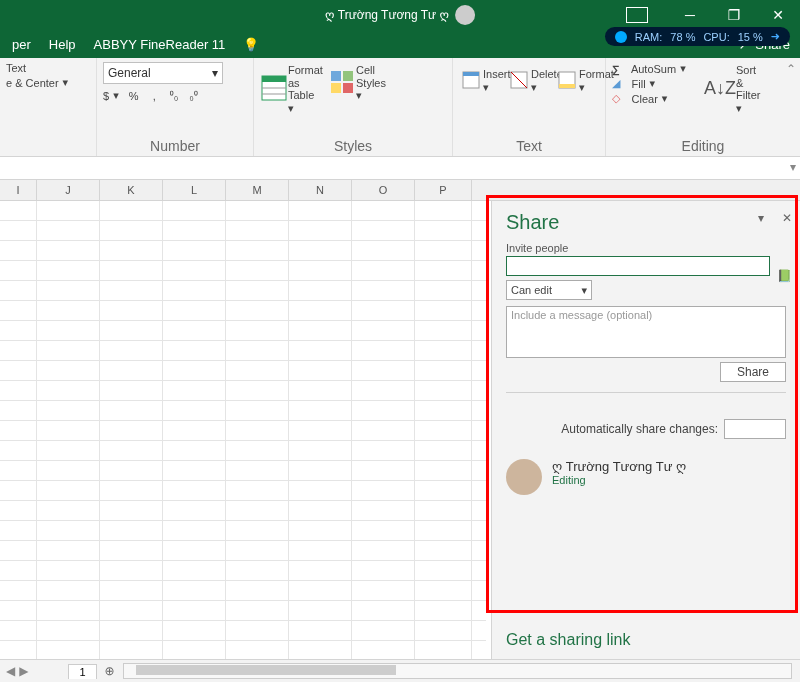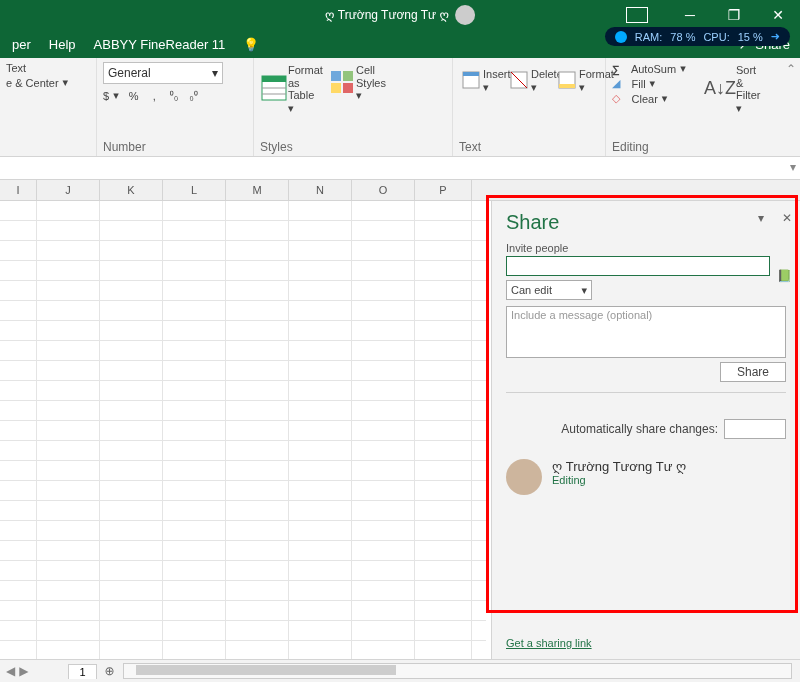--- a/index.html
+++ b/index.html
@@ -10,21 +10,21 @@
 .titlebar .right{position:absolute;right:0;display:flex;align-items:center;height:100%}
 .winbtn{width:44px;height:30px;display:flex;align-items:center;justify-content:center;color:#fff;font-size:14px}
 .badge{width:20px;height:14px;border:1px solid #fff;margin-right:20px}
 .tabbar{height:28px;background:#0e6636;color:#fff;display:flex;align-items:center;gap:18px;padding:0 12px;font-size:13px;position:relative}
 .tabbar .right{position:absolute;right:10px;display:flex;align-items:center;gap:6px}
 .sysmon{position:absolute;right:10px;top:-3px;background:#001a33;color:#9bd0ff;border-radius:12px;padding:3px 10px;font-size:11px;display:flex;gap:8px;align-items:center}
 .sysmon .dot{width:12px;height:12px;border-radius:50%;background:#0af}
 .ribbon{height:98px;background:#f3f3f3;border-bottom:1px solid #d4d4d4;display:flex;position:relative}
 .group{border-right:1px solid #e0e0e0;display:flex;flex-direction:column;justify-content:space-between;padding:4px 6px 0}
 .group .tools{display:flex;align-items:flex-start;gap:6px;flex:1}
-.group .label{font-size:12px;color:#6a6a6a;padding:2px 0}
+.group .label{text-align:center;font-size:14px;color:#6a6a6a;padding:2px 0}
 .bigbtn{display:flex;align-items:center;width:62px;font-size:11px;color:#444;text-align:left;line-height:1.15;padding-top:2px}
 .bigbtn .ic{width:32px;height:32px;margin-bottom:2px;display:flex;align-items:center;justify-content:center}
 .medstack{display:flex;flex-direction:column;gap:2px}
 .medrow{display:flex;align-items:center;gap:4px;font-size:11px;color:#444}
 .combo{border:1px solid #c0c0c0;background:#fff;height:20px;display:flex;align-items:center;padding:0 4px;font-size:12px;color:#333;width:110px;justify-content:space-between}
 .fbar{position:absolute;right:4px;top:4px;color:#888}
 .formulabar{height:22px;border-bottom:1px solid #d4d4d4;background:#fff;position:relative}
 .formulabar .dd{position:absolute;right:4px;top:3px;color:#888}
 .colhdr{height:20px;background:#f0f0f0;border-bottom:1px solid #d4d4d4;display:flex}
 .ch{border-right:1px solid #d4d4d4;text-align:center;font-size:11px;color:#555;line-height:20px}
@@ -42,21 +42,21 @@
 .sharepane .perm{margin:0 14px 6px;border:1px solid #ababab;background:#fff;height:18px;width:76px;font-size:11px;display:flex;align-items:center;justify-content:space-between;padding:0 4px;color:#444}
 .sharepane .msg{margin:0 14px 4px;border:1px solid #ababab;background:#fff;height:46px;font-size:11px;color:#999;padding:2px 4px}
 .sharepane .sharebtn{float:right;margin:0 14px 10px 0;border:1px solid #ababab;background:#fff;padding:2px 16px;font-size:12px;color:#444}
 .sharepane hr{clear:both;border:none;border-top:1px solid #d0d0d0;margin:6px 14px}
 .autorow{display:flex;align-items:center;justify-content:flex-end;gap:6px;margin:26px 14px 20px;font-size:12px;color:#444}
 .autorow .sel{border:1px solid #ababab;background:#fff;width:60px;height:18px}
 .person{display:flex;gap:10px;margin:18px 14px}
 .person .av{width:36px;height:36px;border-radius:50%;background:#cdb59d}
 .person .nm{font-size:13px;color:#333}
 .person .st{font-size:11px;color:#217346}
-.getlink{position:absolute;bottom:10px;left:14px;font-size:11px;color:#217346;text-decoration:underline}
+.getlink{position:absolute;bottom:10px;left:14px;font-size:16px;color:#217346;}
 .bottombar{height:22px;background:#f3f3f3;border-top:1px solid #d4d4d4;display:flex;align-items:center}
 .sheettab{border:1px solid #ccc;border-bottom:none;background:#fff;padding:1px 10px;font-size:11px;margin-left:40px}
 .plus{margin-left:8px;color:#666}
 .hscroll{flex:1;margin:0 8px;height:14px;border:1px solid #ccc;background:#f8f8f8;position:relative}
 .hscroll .thumb{position:absolute;left:12px;top:1px;width:260px;height:10px;background:#cdcdcd}
 svg{display:block}
 </style>
 </head>
 <body>
 

